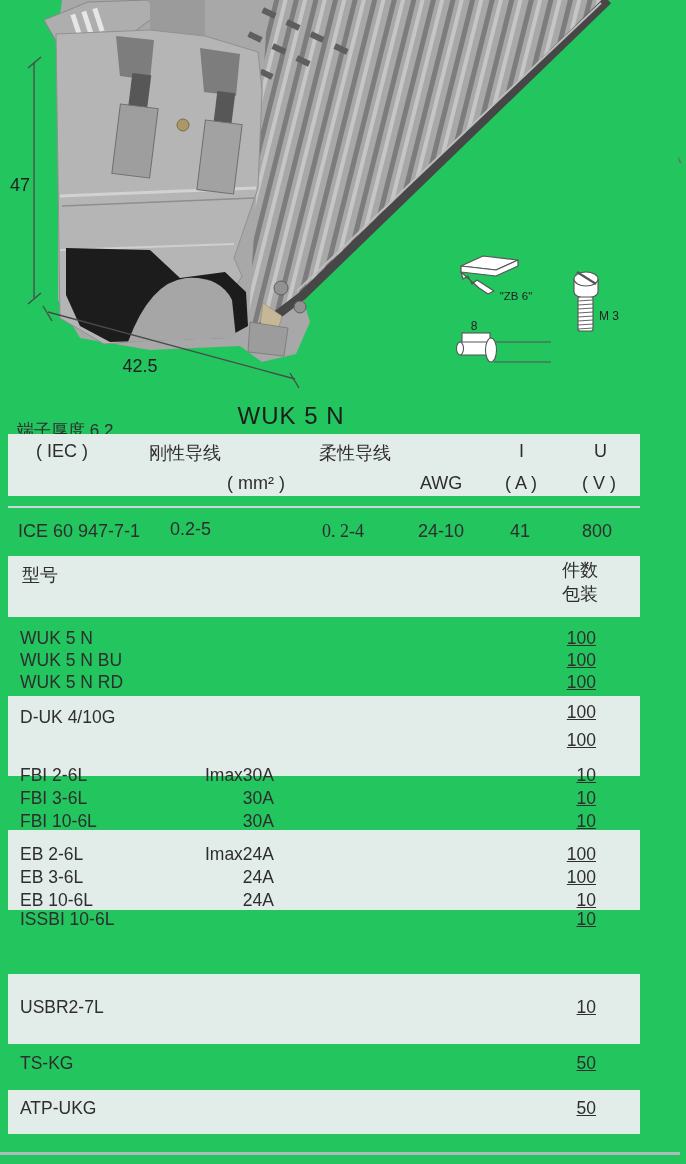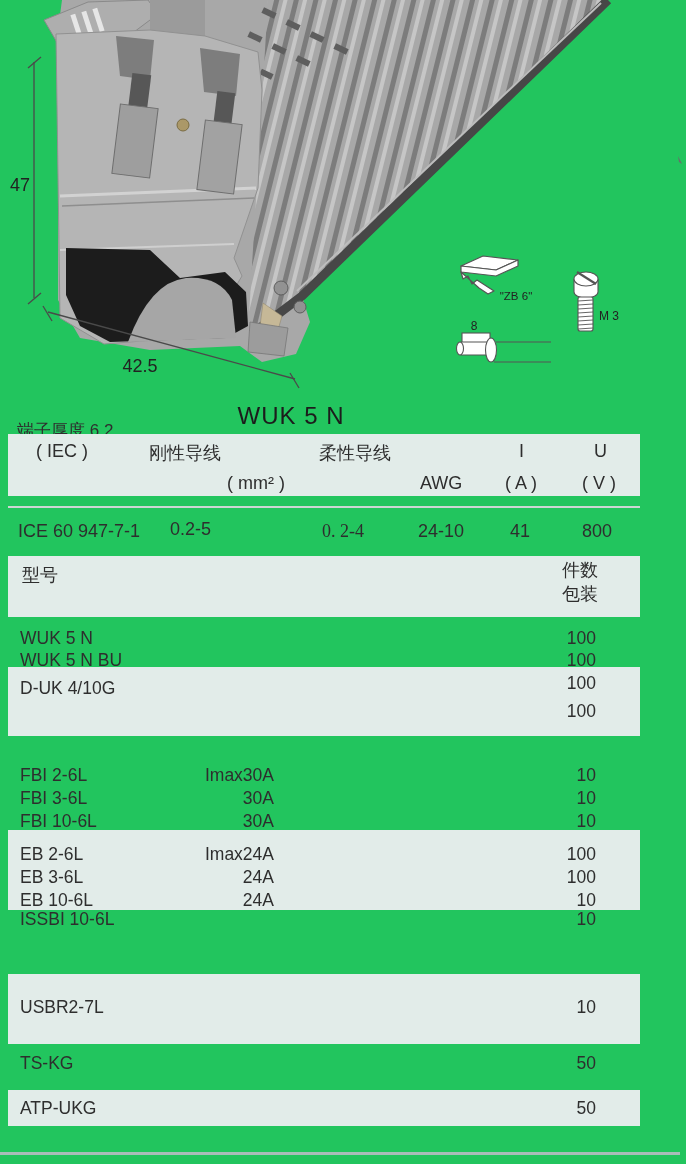--- a/index.html
+++ b/index.html
@@ -20,33 +20,33 @@
   .band{position:absolute;left:8px;width:632px;background:var(--band);}
   .spec-head{top:434px;height:62px;}
   .model-head{top:556px;height:61px;}
   .thin-rule{position:absolute;left:8px;width:632px;height:2px;background:var(--rule);top:506px;}
   .bottom-rule{position:absolute;left:0px;width:680px;height:3px;background:var(--bottom-rule);top:1152px;}
   .serif{font-family:"Liberation Serif","DejaVu Serif",serif;}
   
   .grp{position:absolute;left:8px;width:632px;box-sizing:border-box;}
   .grp.shaded{background:var(--band);}
   .g1{top:617px;height:79px;padding-top:10px;}
-  .g2{top:667px;height:69px;padding-top:7px;}
+  .g2{top:696px;height:80px;padding-top:7px;}
   .g3{top:762px;height:68px;padding-top:2px;}
   .g4{top:830px;height:80px;padding-top:13px;}
   .g5{top:908px;height:66px;}
   .g6{top:974px;height:70px;padding-top:22px;}
   .g7{top:1044px;height:46px;padding-top:8px;}
-  .g8{top:1090px;height:36px;padding-top:7px;}
+  .g8{top:1090px;height:44px;padding-top:7px;}
   .mrow{position:relative;height:23px;line-height:23px;font-size:17.5px;}
   .g1 .mrow{height:22px;line-height:22px;}
   .g2 .mrow{height:28px;line-height:28px;}
   .mrow .m{position:absolute;left:12px;}
   .mrow .note{position:absolute;right:366px;}
-  .mrow .qty{position:absolute;right:44px;}
+  .mrow .qty{position:absolute;right:44px;text-decoration:underline;}
   .g2 .qty{transform:translateY(-5px);}
   svg text{fill:#222;}
 </style>
 </head>
 <body>
 
 <div class="stage">
 
   <svg width="686" height="400" viewBox="0 0 686 400" style="position:absolute;left:0;top:0;">
     <defs>

